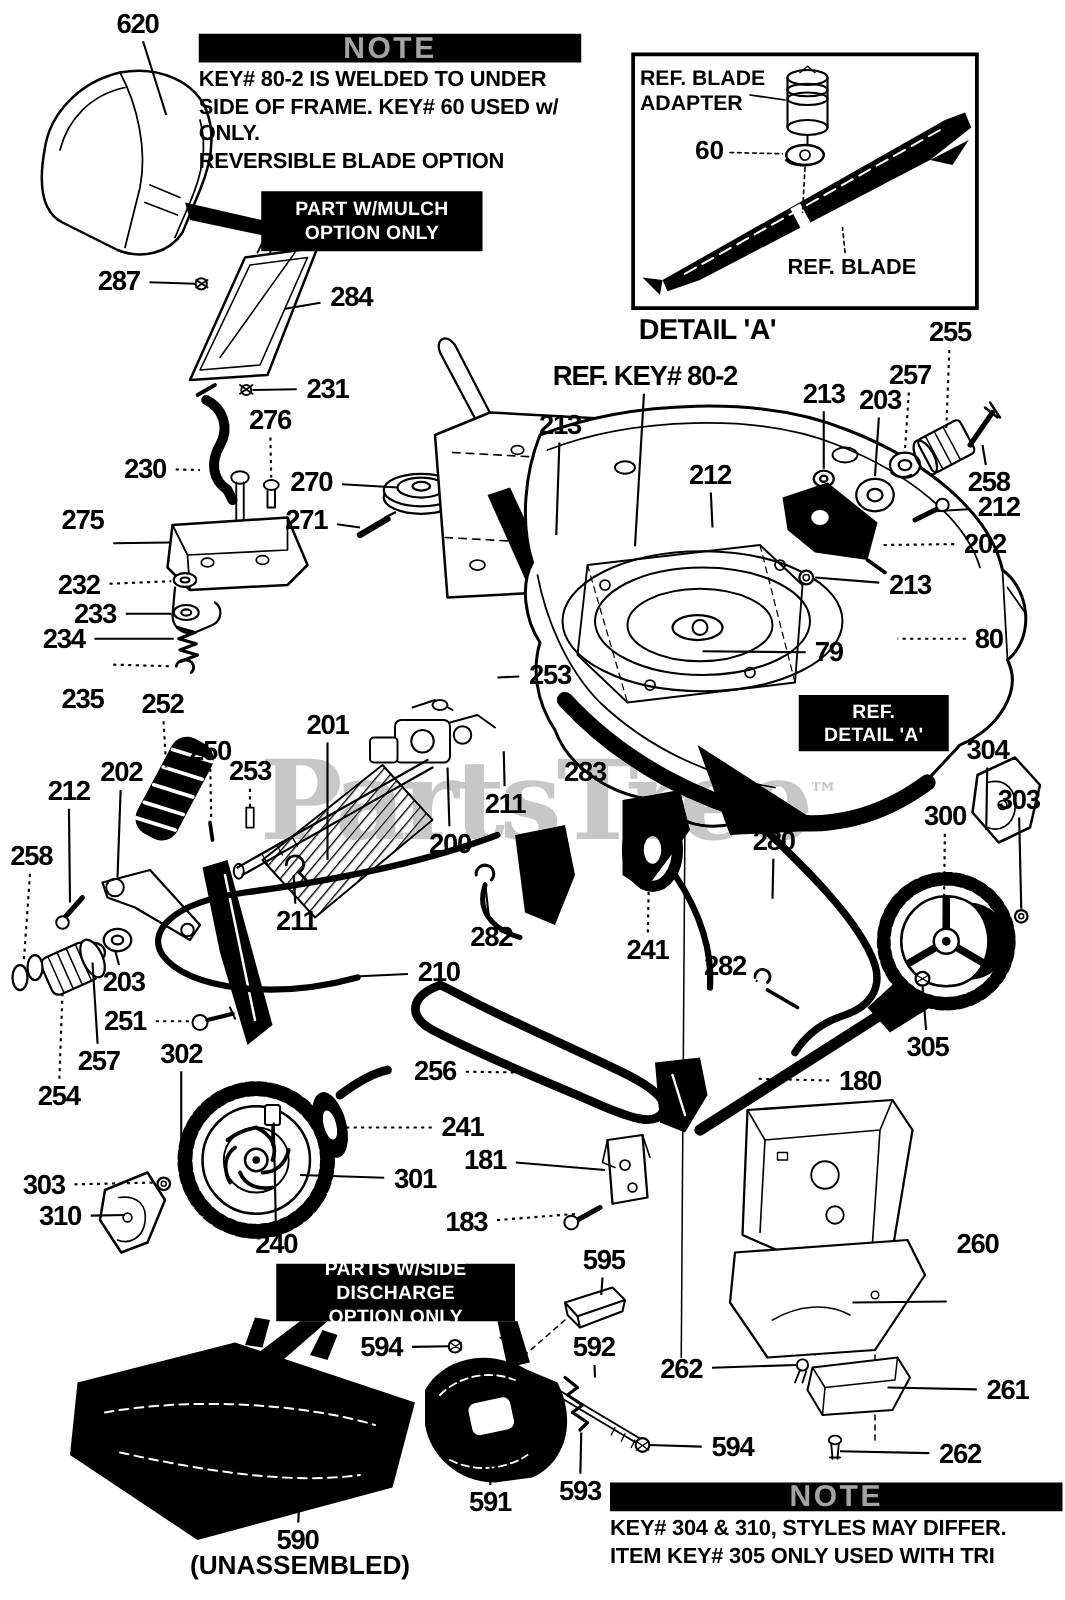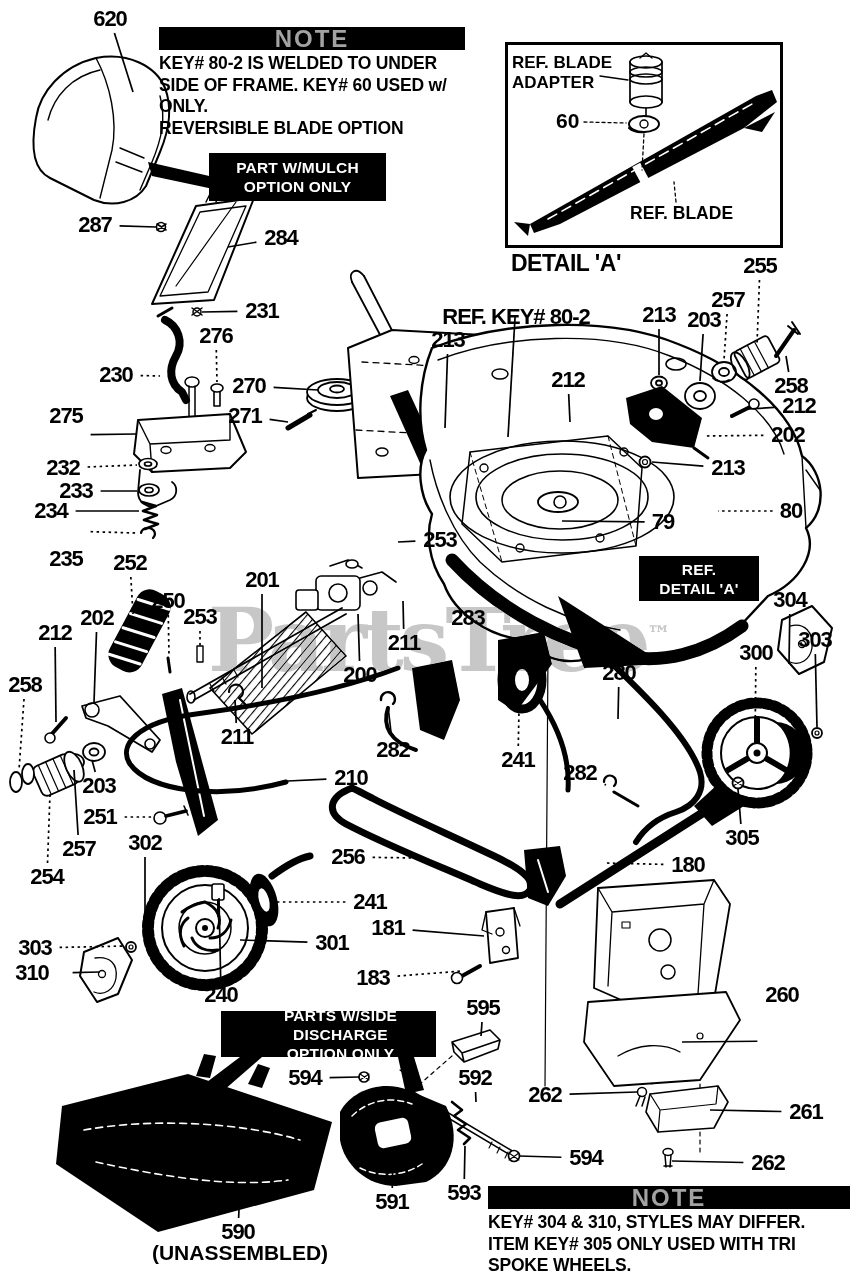--- a/index.html
+++ b/index.html
@@ -409,21 +409,21 @@
       <div class="co" style="left: 262px; top: 311px;">231</div>
       <div class="co" style="left: 216px; top: 336px;">276</div>
       <div class="co" style="left: 116px; top: 375px;">230</div>
       <div class="co" style="left: 249px; top: 386px;">270</div>
       <div class="co" style="left: 245px; top: 416px;">271</div>
       <div class="co" style="left: 66px; top: 416px;">275</div>
       <div class="co" style="left: 63px; top: 468px;">232</div>
       <div class="co" style="left: 76px; top: 491px;">233</div>
       <div class="co" style="left: 51px; top: 511px;">234</div>
       <div class="co" style="left: 66px; top: 531px; margin-top: 28px;">235</div>
-      <div class="co" style="left: 516px; top: 301px; margin-top: 16px;">REF. KEY# 80-2</div>
+      <div class="co" style="left: 516px; top: 301px;">REF. KEY# 80-2</div>
       <div class="co" style="left: 448px; top: 340px;">213</div>
       <div class="co" style="left: 568px; top: 380px;">212</div>
       <div class="co" style="left: 659px; top: 315px;">213</div>
       <div class="co" style="left: 704px; top: 320px;">203</div>
       <div class="co" style="left: 728px; top: 300px;">257</div>
       <div class="co" style="left: 760px; top: 266px;">255</div>
       <div class="co" style="left: 791px; top: 386px;">258</div>
       <div class="co" style="left: 799px; top: 406px;">212</div>
       <div class="co" style="left: 788px; top: 435px;">202</div>
       <div class="co" style="left: 728px; top: 468px;">213</div>
@@ -455,21 +455,21 @@
       <div class="co" style="left: 790px; top: 600px;">304</div>
       <div class="co" style="left: 815px; top: 640px;">303</div>
       <div class="co" style="left: 742px; top: 838px;">305</div>
       <div class="co" style="left: 688px; top: 865px;">180</div>
       <div class="co" style="left: 348px; top: 857px;">256</div>
       <div class="co" style="left: 370px; top: 902px;">241</div>
       <div class="co" style="left: 388px; top: 928px;">181</div>
       <div class="co" style="left: 373px; top: 978px;">183</div>
       <div class="co" style="left: 332px; top: 943px;">301</div>
       <div class="co" style="left: 35px; top: 948px;">303</div>
-      <div class="co" style="left: 32px; top: 973px;">310</div>
+      <div class="co" style="left: 48px; top: 973px;">310</div>
       <div class="co" style="left: 221px; top: 995px;">240</div>
       <div class="co" style="left: 483px; top: 1008px;">595</div>
       <div class="co" style="left: 305px; top: 1078px;">594</div>
       <div class="co" style="left: 475px; top: 1078px;">592</div>
       <div class="co" style="left: 545px; top: 1095px;">262</div>
       <div class="co" style="left: 586px; top: 1158px;">594</div>
       <div class="co" style="left: 464px; top: 1193px;">593</div>
       <div class="co" style="left: 392px; top: 1202px;">591</div>
       <div class="co" style="left: 238px; top: 1232px;">590</div>
       <div class="co" style="left: 782px; top: 995px;">260</div>
@@ -490,31 +490,30 @@
   <div class="blackbox" style="left:209px;top:153px;width:177px;height:48px;">
     <div>PART W/MULCH</div>
     <div>OPTION ONLY</div>
   </div>
 
   <div class="blackbox" style="left:639px;top:556px;width:120px;height:45px;">
     <div>REF.</div>
     <div>DETAIL 'A'</div>
   </div>
 
-  <div class="blackbox" style="left:221px;top:1011px;width:191px;height:46px;padding-left:24px;">
+  <div class="blackbox" style="left:221px;top:1011px;width:191px;height:46px;">
     <div>PARTS W/SIDE DISCHARGE</div>
     <div>OPTION ONLY</div>
   </div>
 
   <div class="notewrap" style="left:488px;top:1186px;width:362px;">
     <div class="notebar">NOTE</div>
     <div style="margin-top:3px;">
       <div class="nline">KEY# 304 &amp; 310, STYLES MAY DIFFER.</div>
       <div class="nline">ITEM KEY# 305 ONLY USED WITH TRI</div>
-      <div class="nline">SPOKE WHEELS.</div>
     </div>
   </div>
 
   <div class="dtext" style="left:512px;top:53px;font-size:17px;line-height:20px;">
     <div>REF. BLADE</div>
     <div>ADAPTER</div>
   </div>
   <div class="dtext" style="left:556px;top:109px;font-size:21px;">60</div>
   <div class="dtext" style="left:630px;top:203px;font-size:17.5px;">REF. BLADE</div>
   <div class="dtext caption" style="left:511px;top:250px;">DETAIL 'A'</div>

